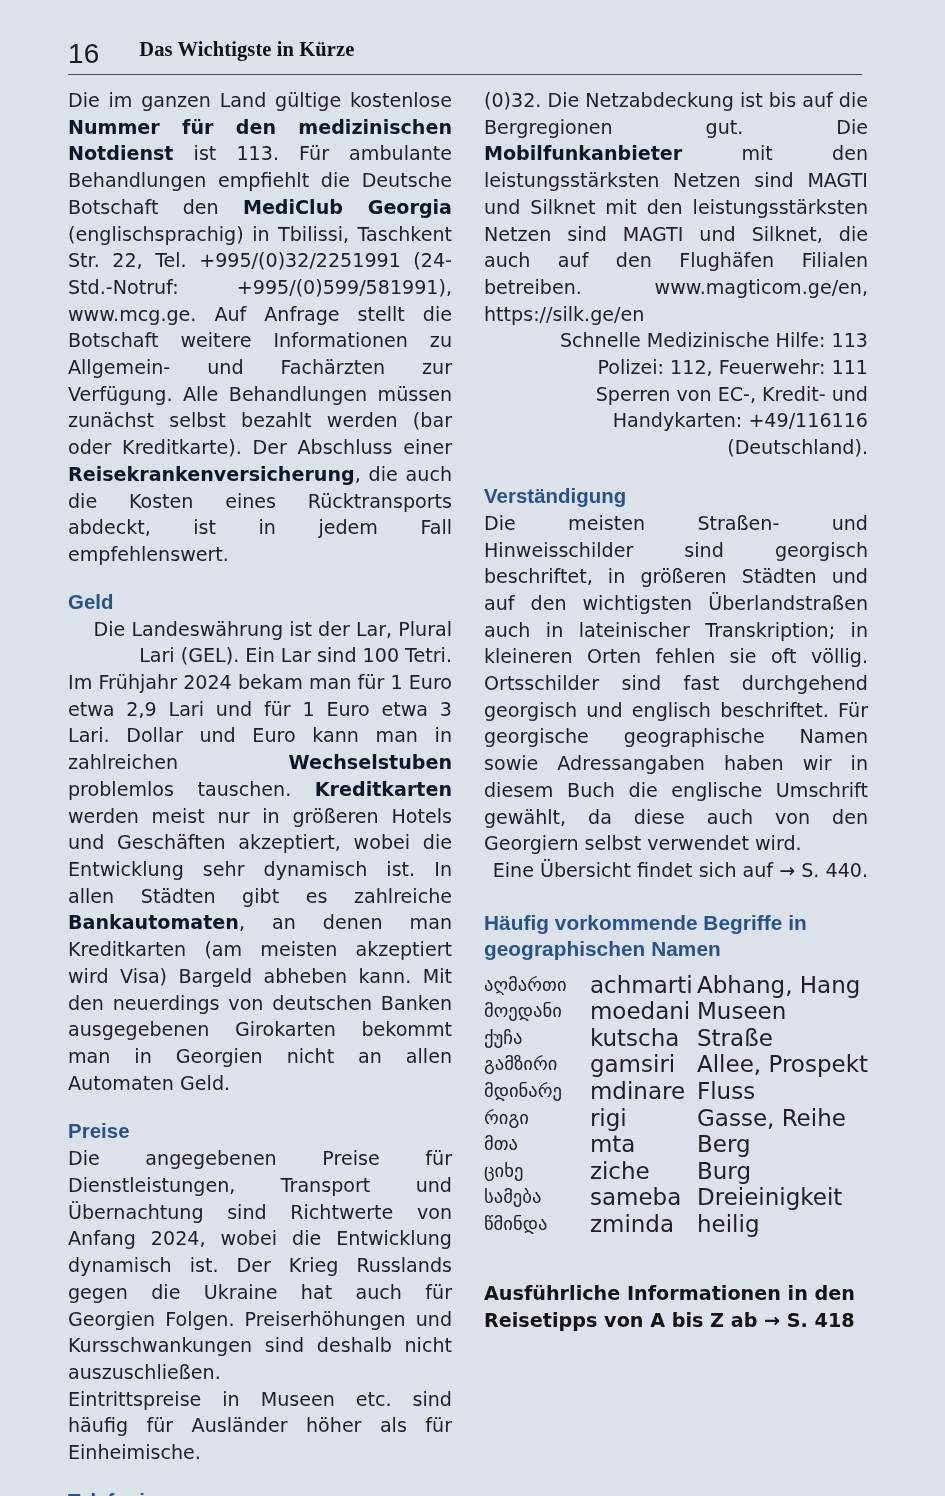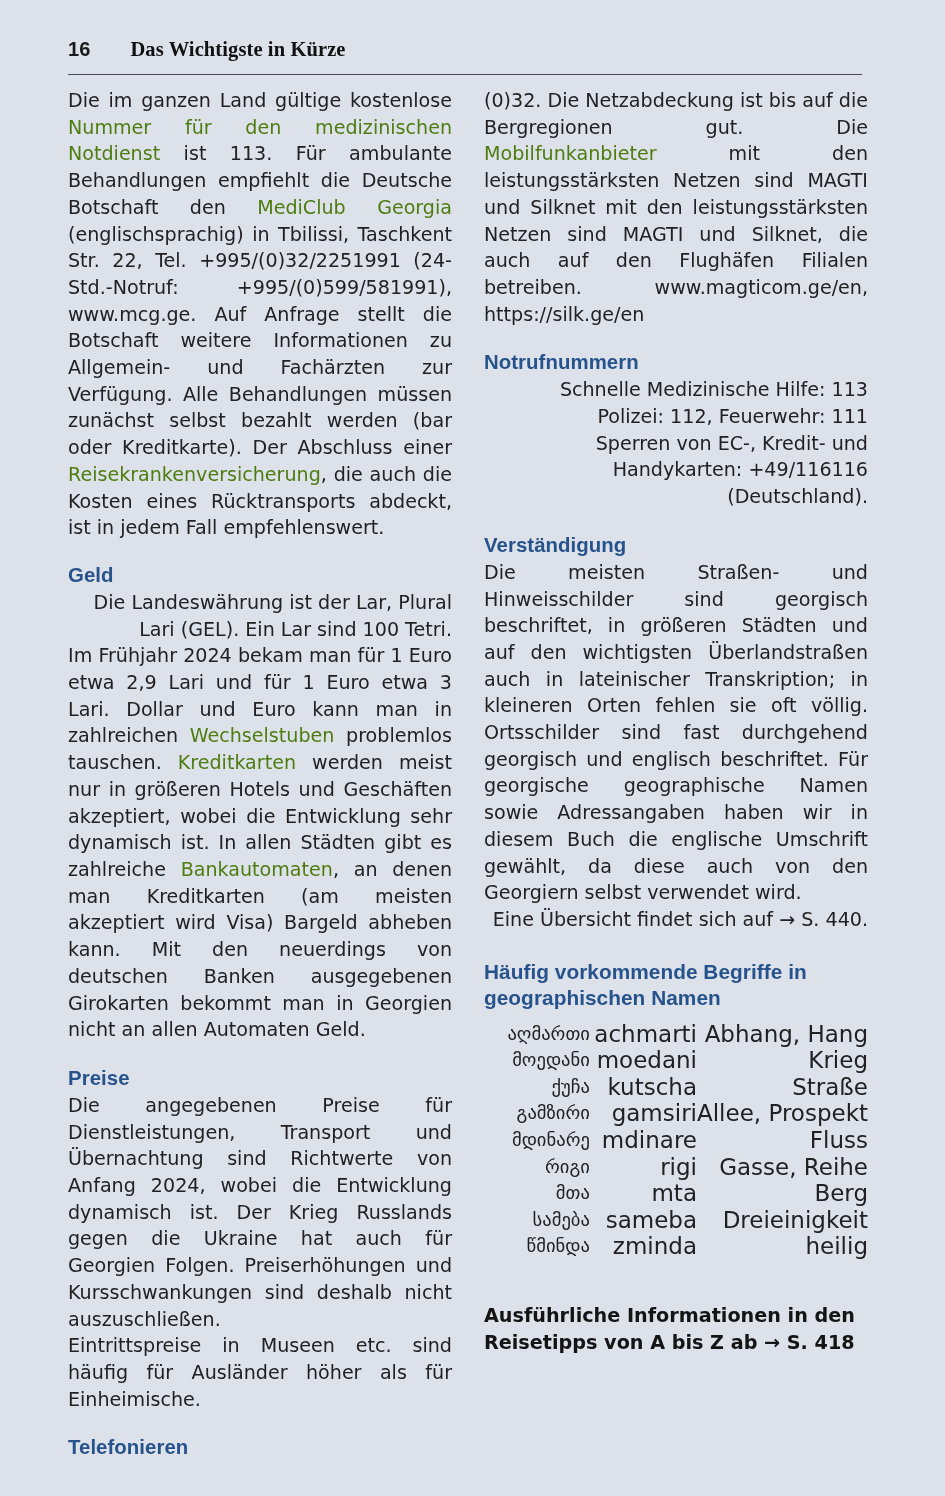--- a/index.html
+++ b/index.html
@@ -28,22 +28,22 @@
     position: absolute;
     left: 68px;
     top: 38px;
     width: 794px;
     height: 36px;
     border-bottom: 1.6px solid #4a4a52;
     display: flex;
     align-items: flex-start;
   }
   .folio {
-    font-size: 20px;
-    font-weight: 700;
+    font-size: 28px;
+    font-weight: 400;
     color: #1a1a1a;
     letter-spacing: 0.1px;
     font-family: "Liberation Sans", sans-serif;
   }
   .head-title {
     margin-left: 40px;
     font-size: 20.5px;
     font-weight: 700;
     color: #111;
     letter-spacing: 0.1px;
@@ -66,21 +66,21 @@
   p {
     margin: 0;
     font-size: 19.1px;
     line-height: 26.7px;
     text-align: justify;
     text-justify: inter-word;
     color: #212124;
     hyphens: manual;
   }
   p.nojust { text-align: right; }
-  p b, .bold { font-weight: 400; color: #4d7c0f; }
+  p b, .bold { font-weight: 700; color: #0f172a; }
 
   h2 {
     margin: 21px 0 1px 0;
     font-size: 20.4px;
     line-height: 27px;
     font-weight: 700;
     color: #27538c;
     font-family: "Liberation Sans", sans-serif;
     letter-spacing: 0.05px;
   }
@@ -89,21 +89,20 @@
     font-size: 20.8px;
     line-height: 26px;
     margin: 25px 0 6px 0;
   }
 
   
   .glossary {
     margin-top: 10px;
     width: 100%;
     border-collapse: collapse;
-    text-align: right;
   }
   .glossary td {
     font-size: 23px;
     line-height: 26.6px;
     color: #212124;
     padding: 0;
     vertical-align: top;
     white-space: nowrap;
   }
   .glossary td.ka {
@@ -151,42 +150,41 @@
       <p>Eintrittspreise in Museen etc. sind häufig für Ausländer höher als für Einheimische.</p>
 
       <h2>Telefonieren</h2>
 
     </div>
 
     <div class="col">
 
       <p><span>(0)32. Die Netzabdeckung ist bis auf die Bergregionen gut. Die </span><b>Mobilfunkanbieter</b><span> mit den leistungsstärksten Netzen sind MAGTI und Silknet mit den leistungsstärksten Netzen sind MAGTI und Silknet, die auch auf den Flughäfen Filialen betreiben. www.magticom.ge/en, https://silk.ge/en</span></p>
 
-      <h2>Notrufnummern</h2>
       <p class="nojust">Schnelle Medizinische Hilfe: 113</p>
       <p class="nojust">Polizei: 112, Feuerwehr: 111</p>
       <p class="nojust">Sperren von EC-, Kredit- und Handykarten: +49/116116 (Deutschland).</p>
 
       <h2>Verständigung</h2>
       <p>Die meisten Straßen- und Hinweisschilder sind georgisch beschriftet, in größeren Städten und auf den wichtigsten Überlandstraßen auch in lateinischer Transkription; in kleineren Orten fehlen sie oft völlig. Ortsschilder sind fast durchgehend georgisch und englisch beschriftet. Für georgische geographische Namen sowie Adressangaben haben wir in diesem Buch die englische Umschrift gewählt, da diese auch von den Georgiern selbst verwendet wird.</p>
       <p class="nojust">Eine Übersicht findet sich auf → S. 440.</p>
 
       <h2 class="big">Häufig vorkommende Begriffe in geographischen Namen</h2>
 
       <table class="glossary">
         <tbody>
           <tr>
             <td class="ka">აღმართი</td>
             <td class="tr">achmarti</td>
             <td class="de">Abhang, Hang</td>
           </tr>
           <tr>
             <td class="ka">მოედანი</td>
             <td class="tr">moedani</td>
-            <td class="de">Krieg</td>
+            <td class="de">Museen</td>
           </tr>
           <tr>
             <td class="ka">ქუჩა</td>
             <td class="tr">kutscha</td>
             <td class="de">Straße</td>
           </tr>
           <tr>
             <td class="ka">გამზირი</td>
             <td class="tr">gamsiri</td>
             <td class="de">Allee, Prospekt</td>
@@ -200,20 +198,25 @@
             <td class="ka">რიგი</td>
             <td class="tr">rigi</td>
             <td class="de">Gasse, Reihe</td>
           </tr>
           <tr>
             <td class="ka">მთა</td>
             <td class="tr">mta</td>
             <td class="de">Berg</td>
           </tr>
           <tr>
+            <td class="ka">ციხე</td>
+            <td class="tr">ziche</td>
+            <td class="de">Burg</td>
+          </tr>
+          <tr>
             <td class="ka">სამება</td>
             <td class="tr">sameba</td>
             <td class="de">Dreieinigkeit</td>
           </tr>
           <tr>
             <td class="ka">წმინდა</td>
             <td class="tr">zminda</td>
             <td class="de">heilig</td>
           </tr>
         </tbody>

